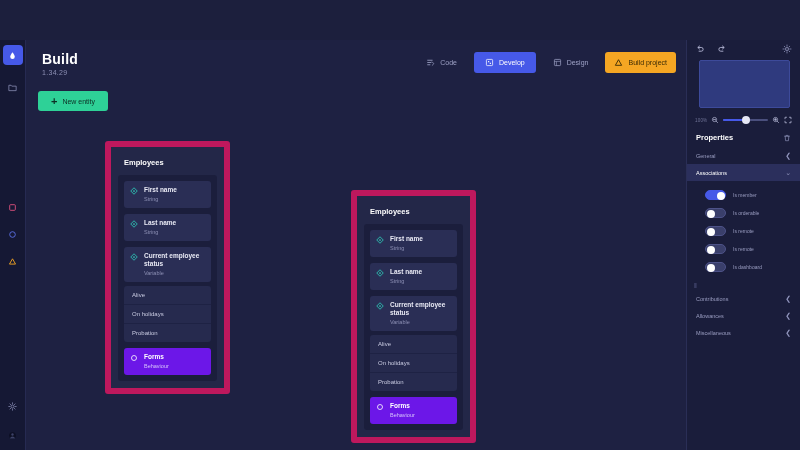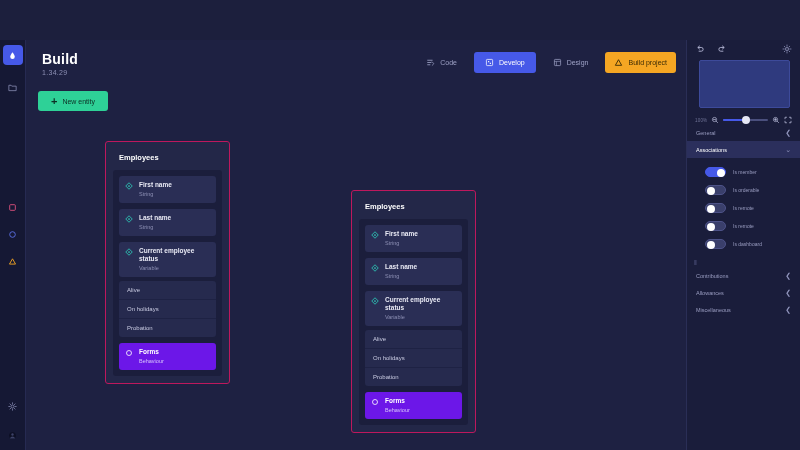--- a/index.html
+++ b/index.html
@@ -52,21 +52,21 @@
   .mode-btn.active { background: #4659e8; color: #ffffff; }
   .mode-btn.build { background: #f5a623; color: #3a2a05; padding: 0 9px; }
   .mode-ico { width: 9px; height: 9px; display: block; }
 
   
   #canvas { position: absolute; left: 26px; top: 46px; right: 114px; bottom: 0; overflow: hidden; }
   #link-layer { position: absolute; inset: 0; pointer-events: none; }
 
   .entity {
     position: absolute;
-    border: 1px solid #be185d;
+    border: 6px solid #be185d;
     border-radius: 3px;
     background: #232748;
     padding: 7px;
   }
   .entity-head { color: #ffffff; font-size: 7.5px; font-weight: bold; padding: 4px 6px 8px 6px; }
   .entity-body { background: #1b1e3c; border-radius: 3px; padding: 6px; }
 
   .field {
     background: #2a2e55; border-radius: 3px;
     padding: 5px 6px 5px 6px;
@@ -389,20 +389,26 @@
       </div>
       <svg class="pico" viewBox="0 0 16 16" style="width:8px;height:8px;flex:0 0 8px;">
         <circle cx="7" cy="7" r="4.2" fill="none" stroke="#b9bcda" stroke-width="1.4"></circle>
         <path d="M5 7h4M7 5v4M10.2 10.2l3 3" stroke="#b9bcda" stroke-width="1.4" stroke-linecap="round"></path>
       </svg>
       <svg class="pico" viewBox="0 0 16 16" style="width:8px;height:8px;flex:0 0 8px;">
         <path d="M2 5.5V2.5h3M11 2.5h3v3M14 10.5v3h-3M5 13.5H2v-3" fill="none" stroke="#b9bcda" stroke-width="1.5" stroke-linecap="round"></path>
       </svg>
     </div>
 
+    <div id="prop-header">
+      <span id="prop-title">Properties</span>
+      <svg class="pico" viewBox="0 0 16 16" style="width:8px;height:8px;">
+        <path d="M3.2 4.4h9.6M6.2 4.4V2.8h3.6v1.6M4.4 4.4l.7 9h5.8l.7-9" fill="none" stroke="#9296bd" stroke-width="1.3" stroke-linecap="round" stroke-linejoin="round"></path>
+      </svg>
+    </div>
 
     <div class="section-row">
       <span>General</span>
       <span class="chev">❮</span>
     </div>
 
     <div class="section-row open">
       <span>Associations</span>
       <span class="chev">⌄</span>
     </div>

